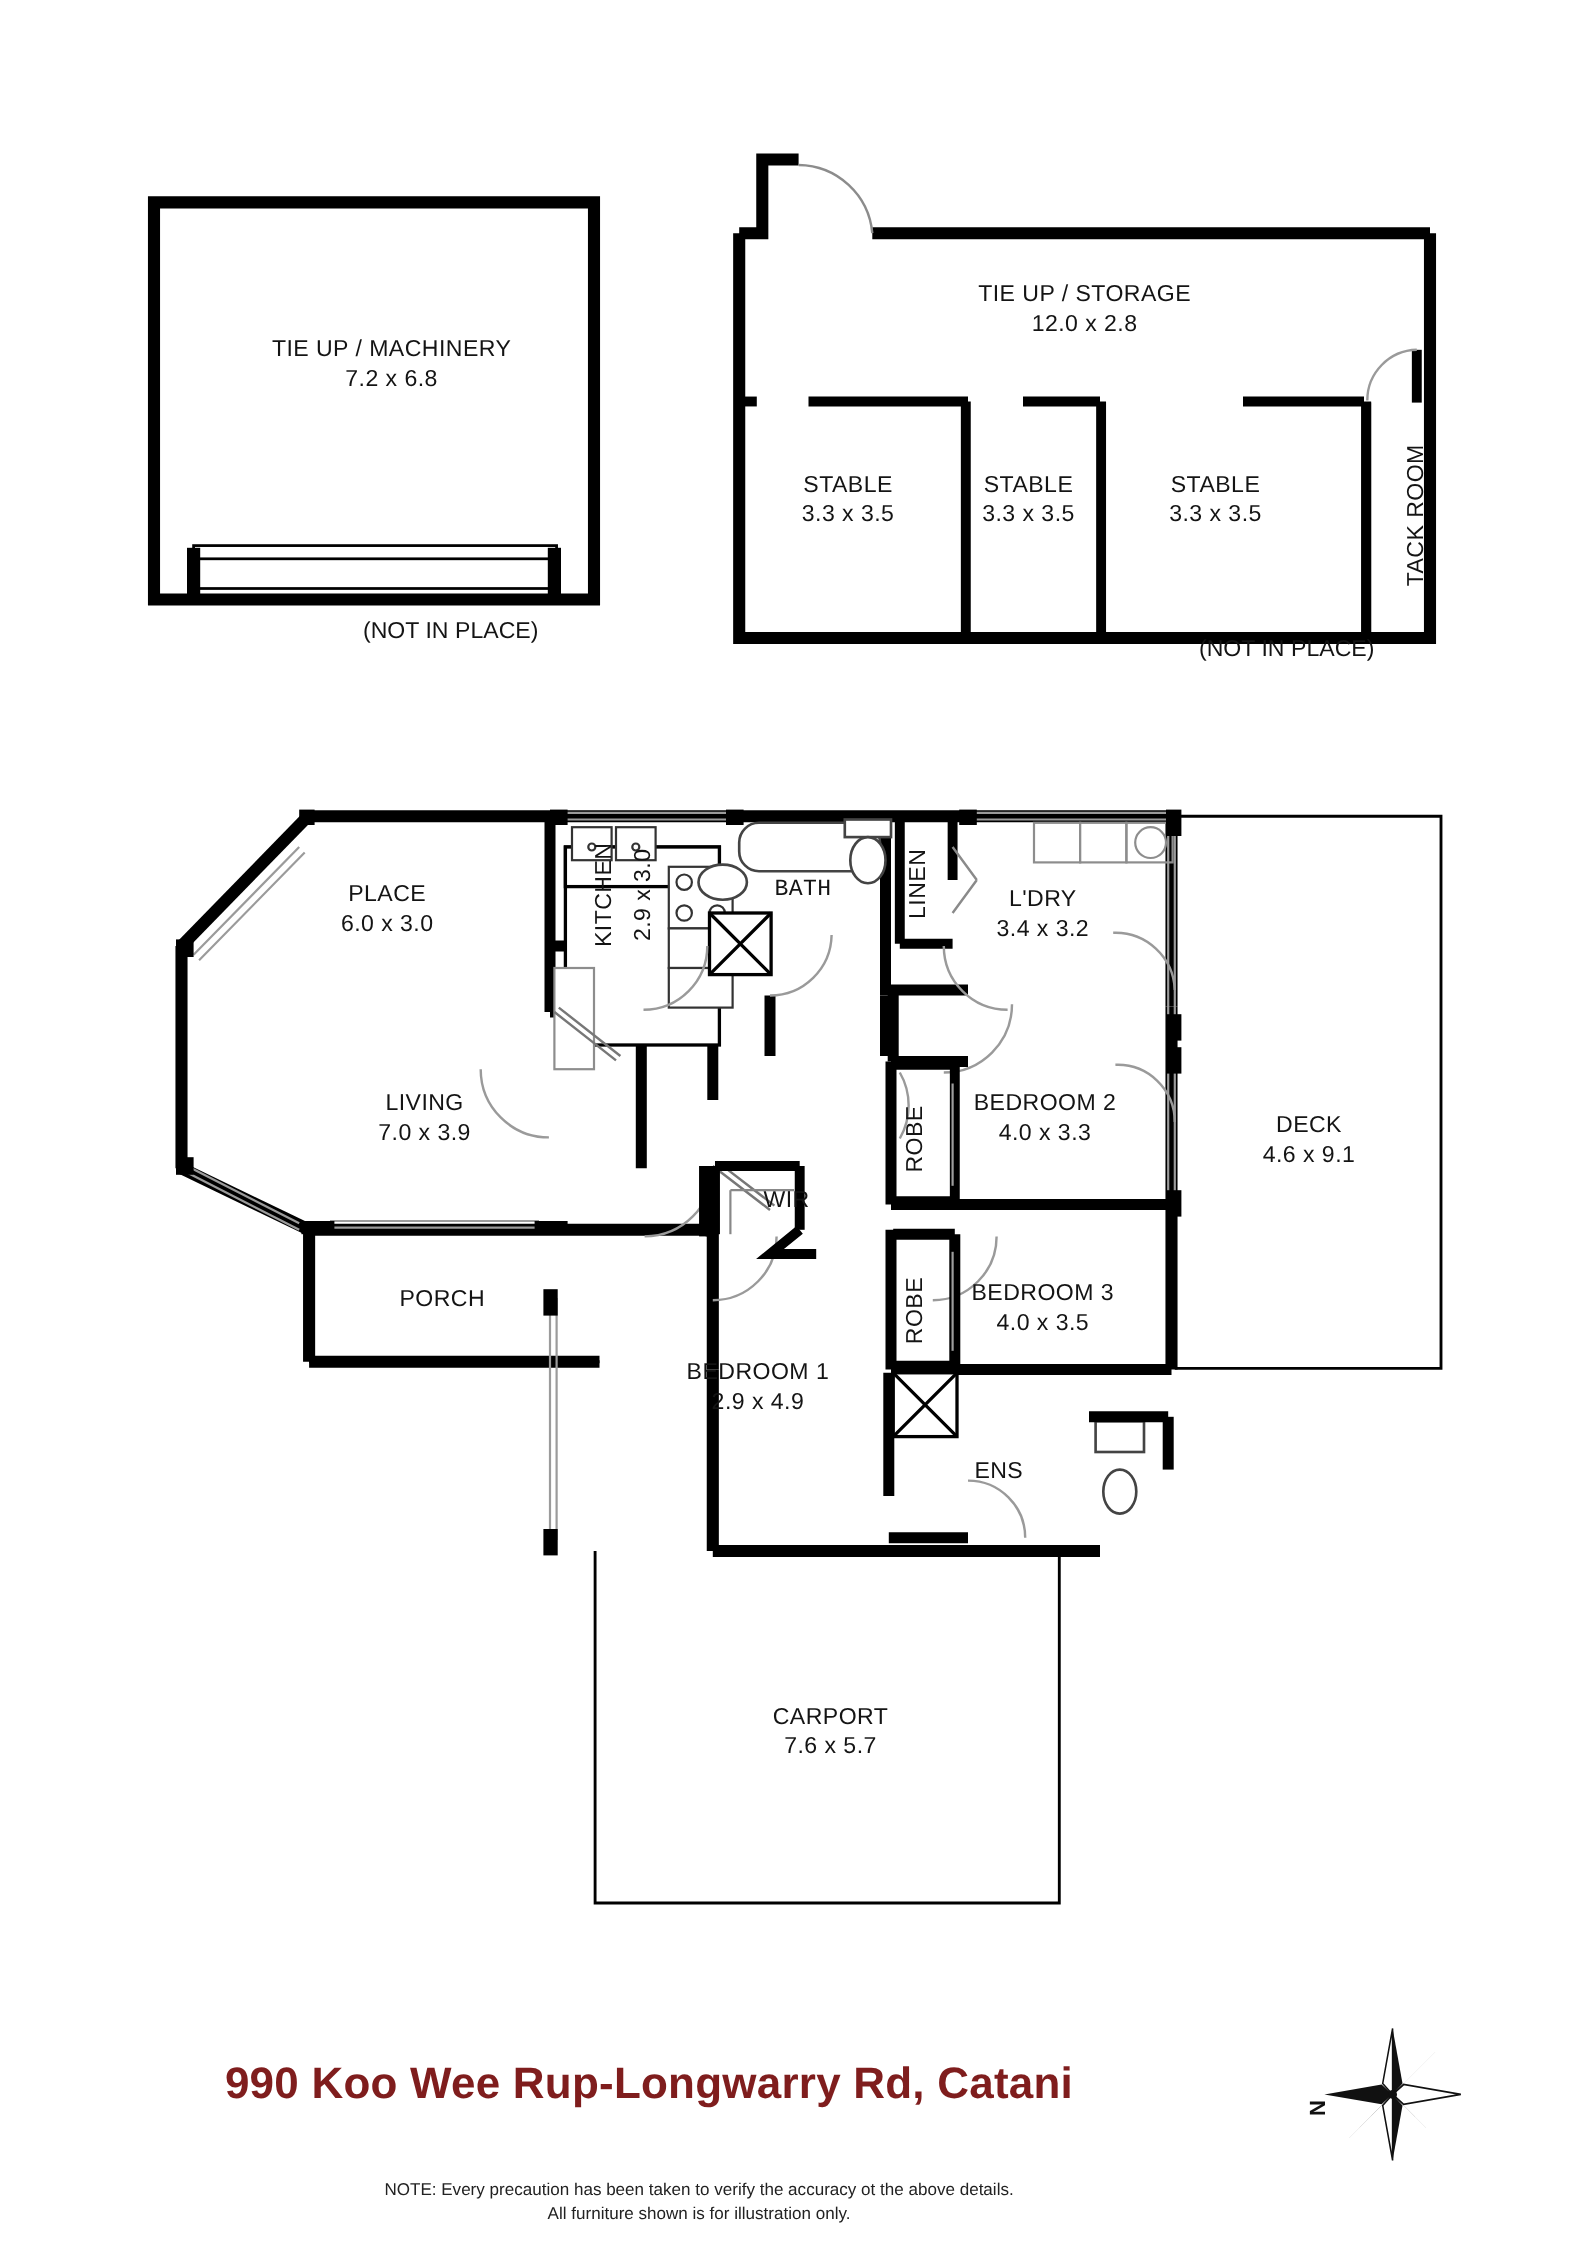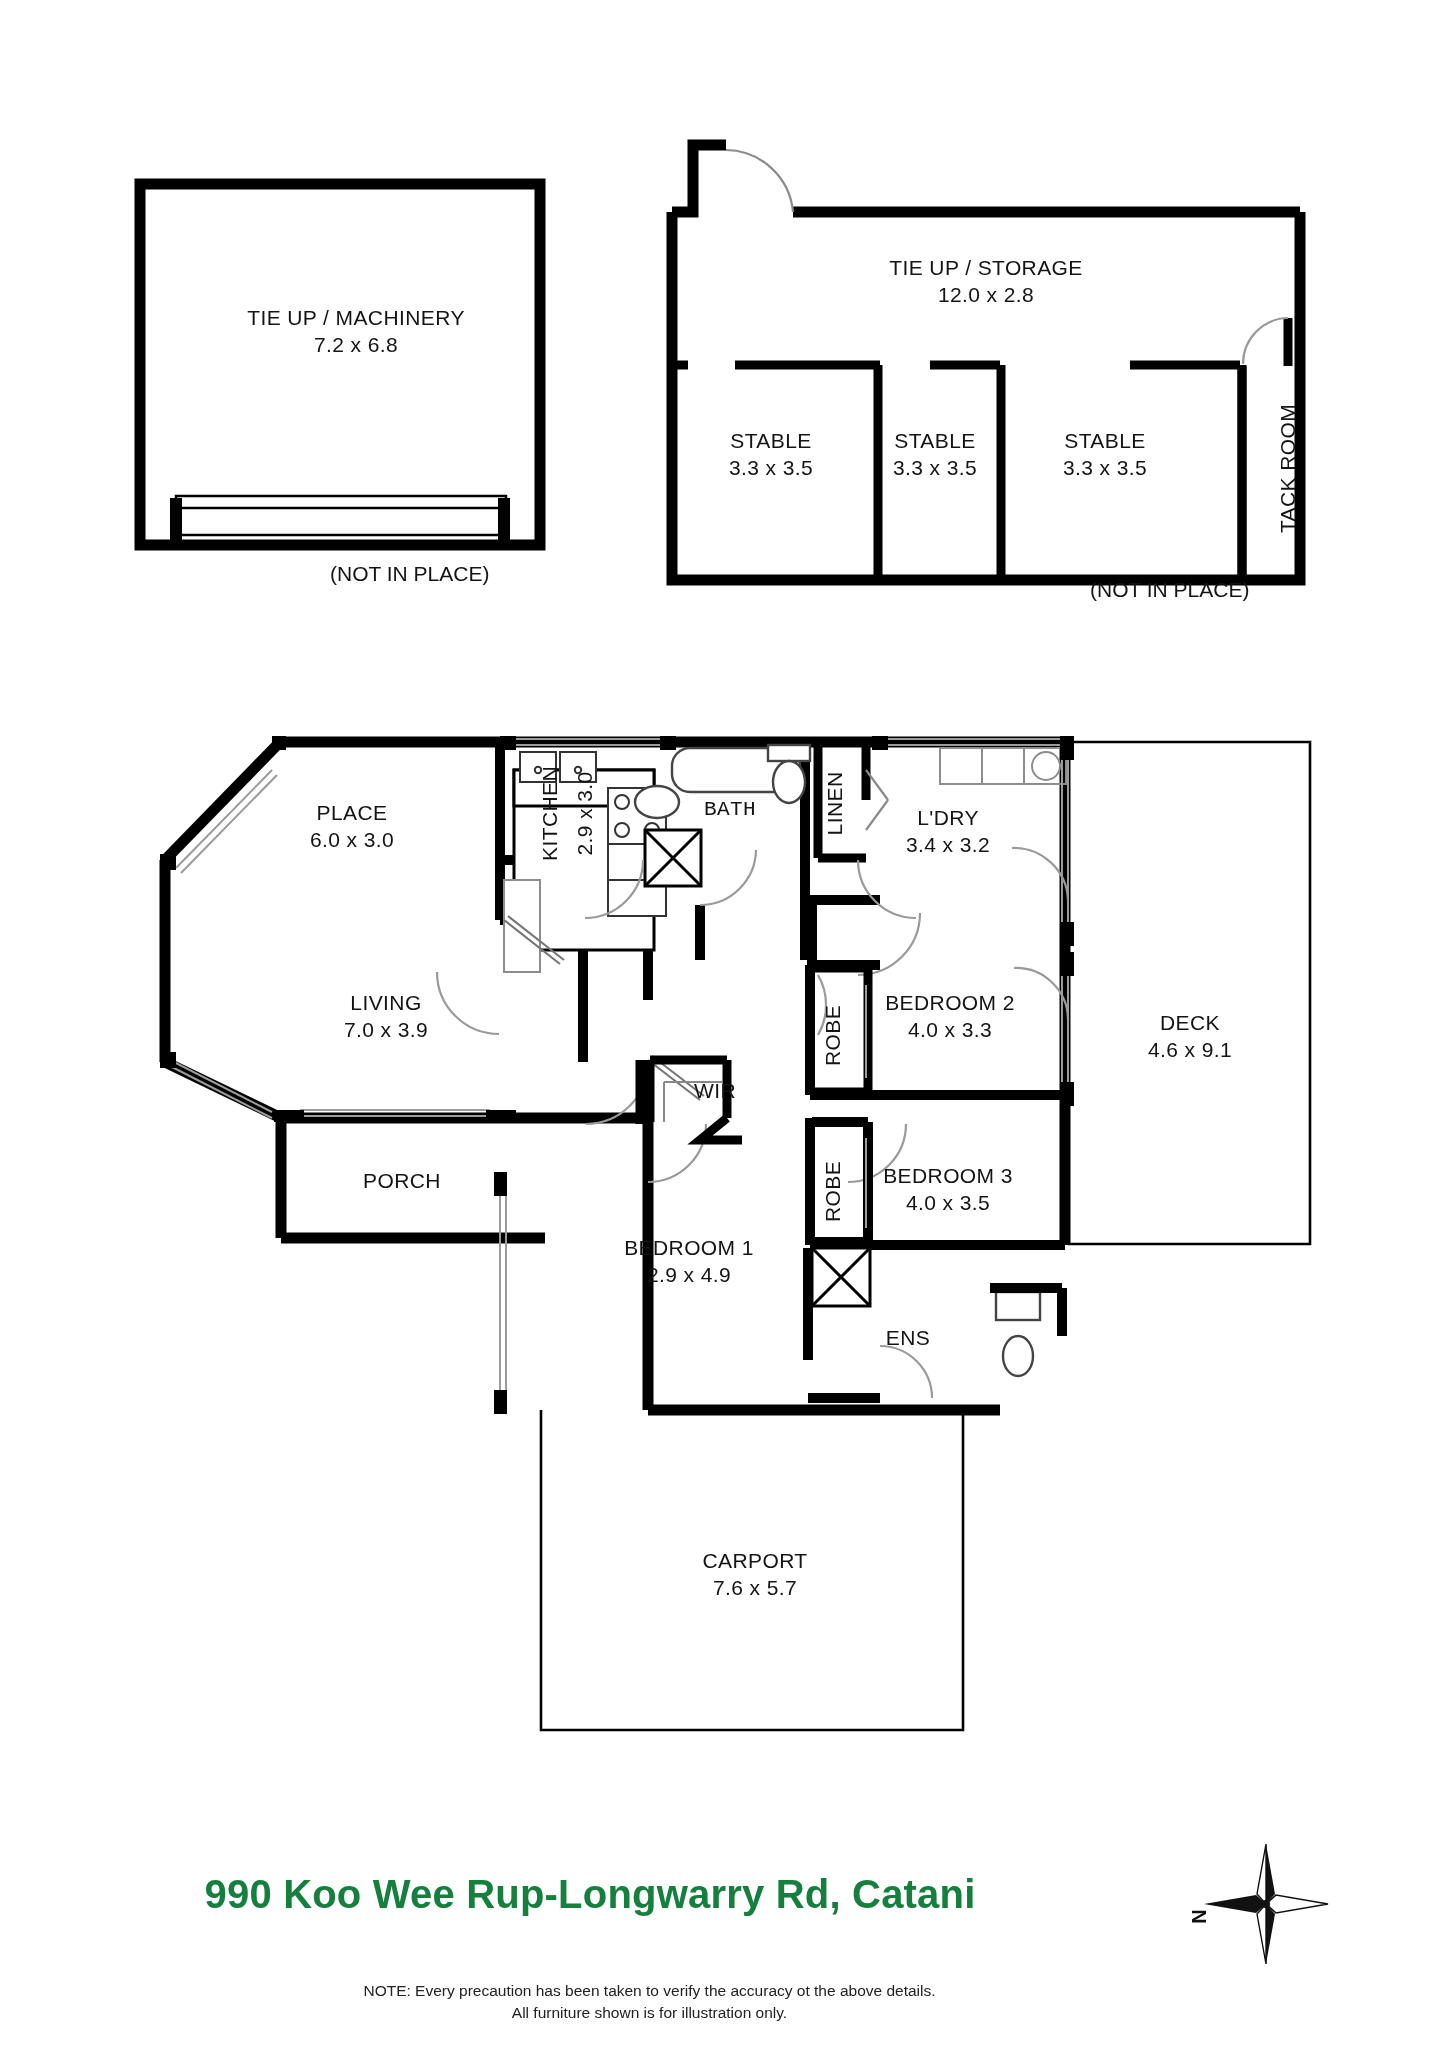--- a/index.html
+++ b/index.html
@@ -4,24 +4,24 @@
 <style>
   html,body{margin:0;padding:0;background:#ffffff;}
   body{width:1447px;height:2048px;position:relative;font-family:"Liberation Sans",sans-serif;color:#1a1a1a;overflow:hidden;}
   #plan{position:absolute;left:0;top:0;width:1447px;height:2048px;}
   .lbl{position:absolute;text-align:center;line-height:1.28;letter-spacing:.4px;color:#141414;white-space:nowrap;}
   .lbl .nm{display:block;font-size:21px;}
   .lbl .dim{display:block;font-size:21px;}
   .vert{transform:rotate(-90deg);transform-origin:center center;}
   .small{font-size:20px;}
   .notinplace{position:absolute;font-size:21px;color:#141414;white-space:nowrap;}
-  #title{position:absolute;left:0;top:1872px;width:1180px;text-align:center;font-size:40px;font-weight:700;letter-spacing:.2px;color:#15803d;}
+  #title{position:absolute;left:0;top:1872px;width:1180px;text-align:center;font-size:40px;font-weight:700;letter-spacing:.2px;color:#7f1d1d;}
   #compass{position:absolute;left:1188px;top:1840px;width:160px;height:130px;}
   #nletter{position:absolute;left:1192px;top:1905px;font-size:20px;font-weight:700;color:#111;transform:rotate(-90deg);transform-origin:center center;}
-  #footer{position:absolute;left:0;top:1980px;width:1271px;text-align:center;padding-left:14px;}
+  #footer{position:absolute;left:0;top:1980px;width:1271px;text-align:center;}
   #footer div{font-size:15.5px;color:#222;line-height:1.45;}
 </style>
 </head>
 <body>
 
 <svg id="plan" viewBox="0 0 1447 2048" xmlns="http://www.w3.org/2000/svg">
   <rect x="0" y="0" width="1447" height="2048" fill="#ffffff"></rect>
 
   <g stroke="#000" fill="none" stroke-width="11">
     <path d="M140 184 L540 184 L540 545 L140 545 Z"></path>

